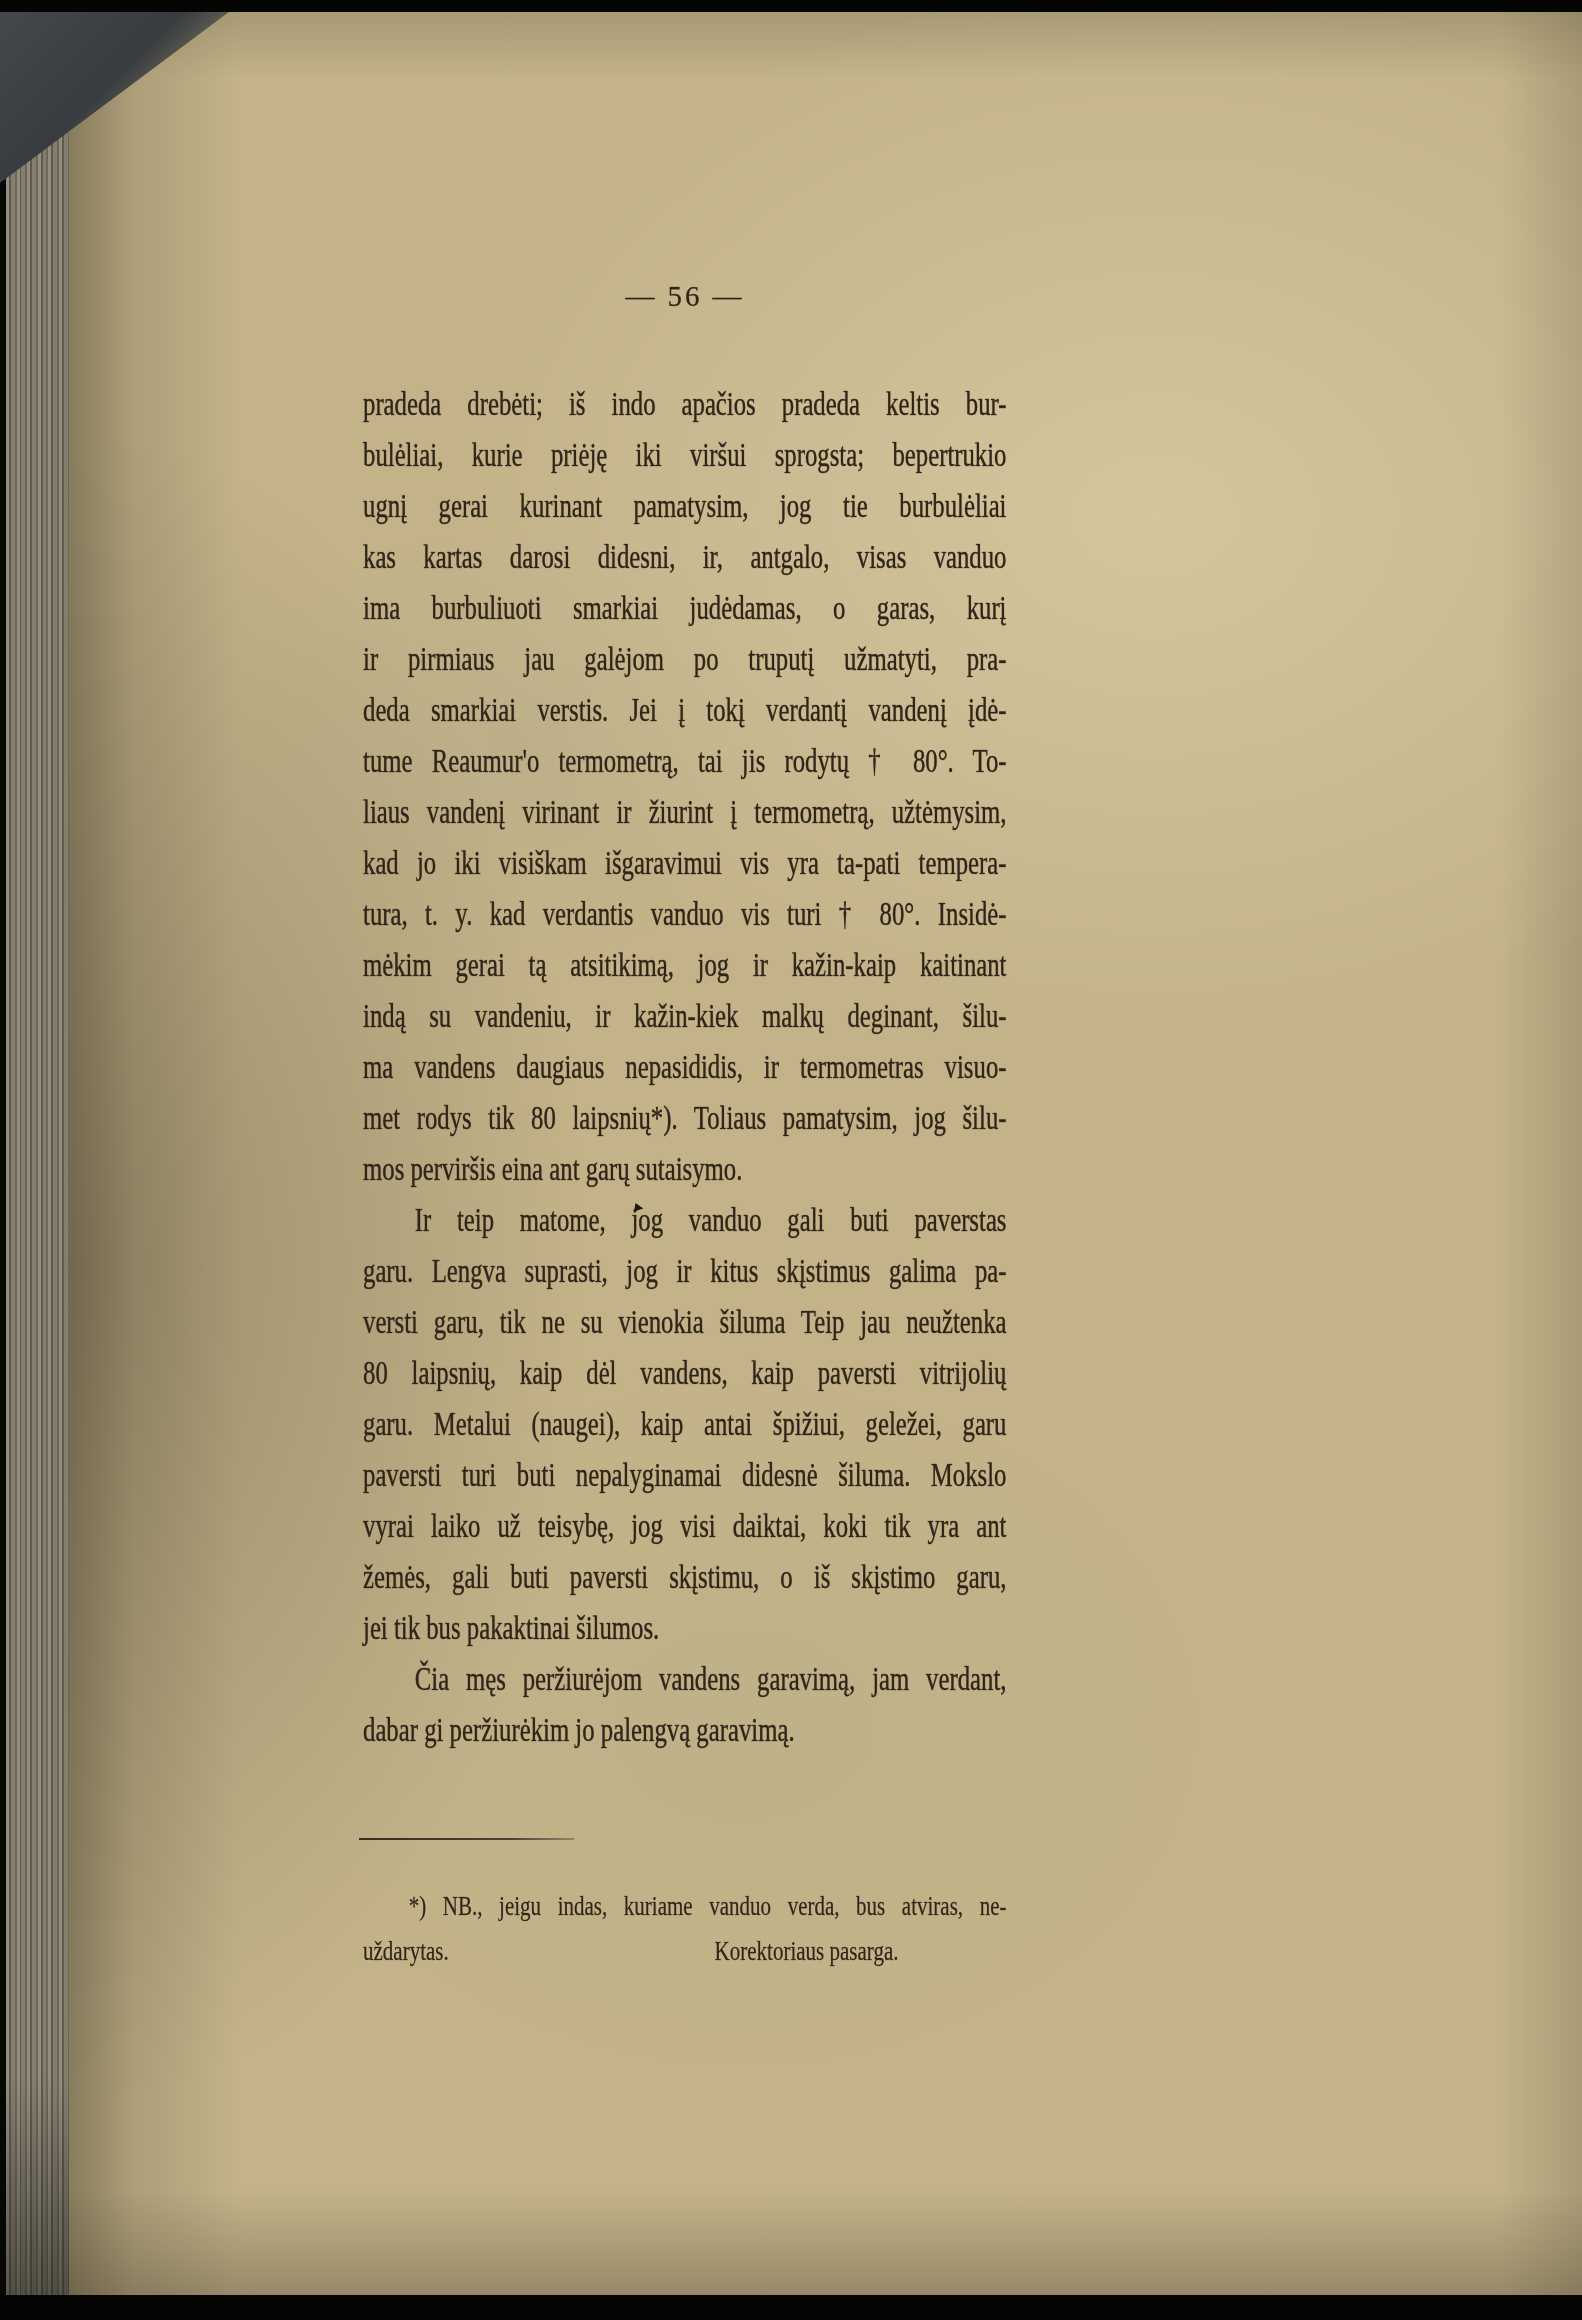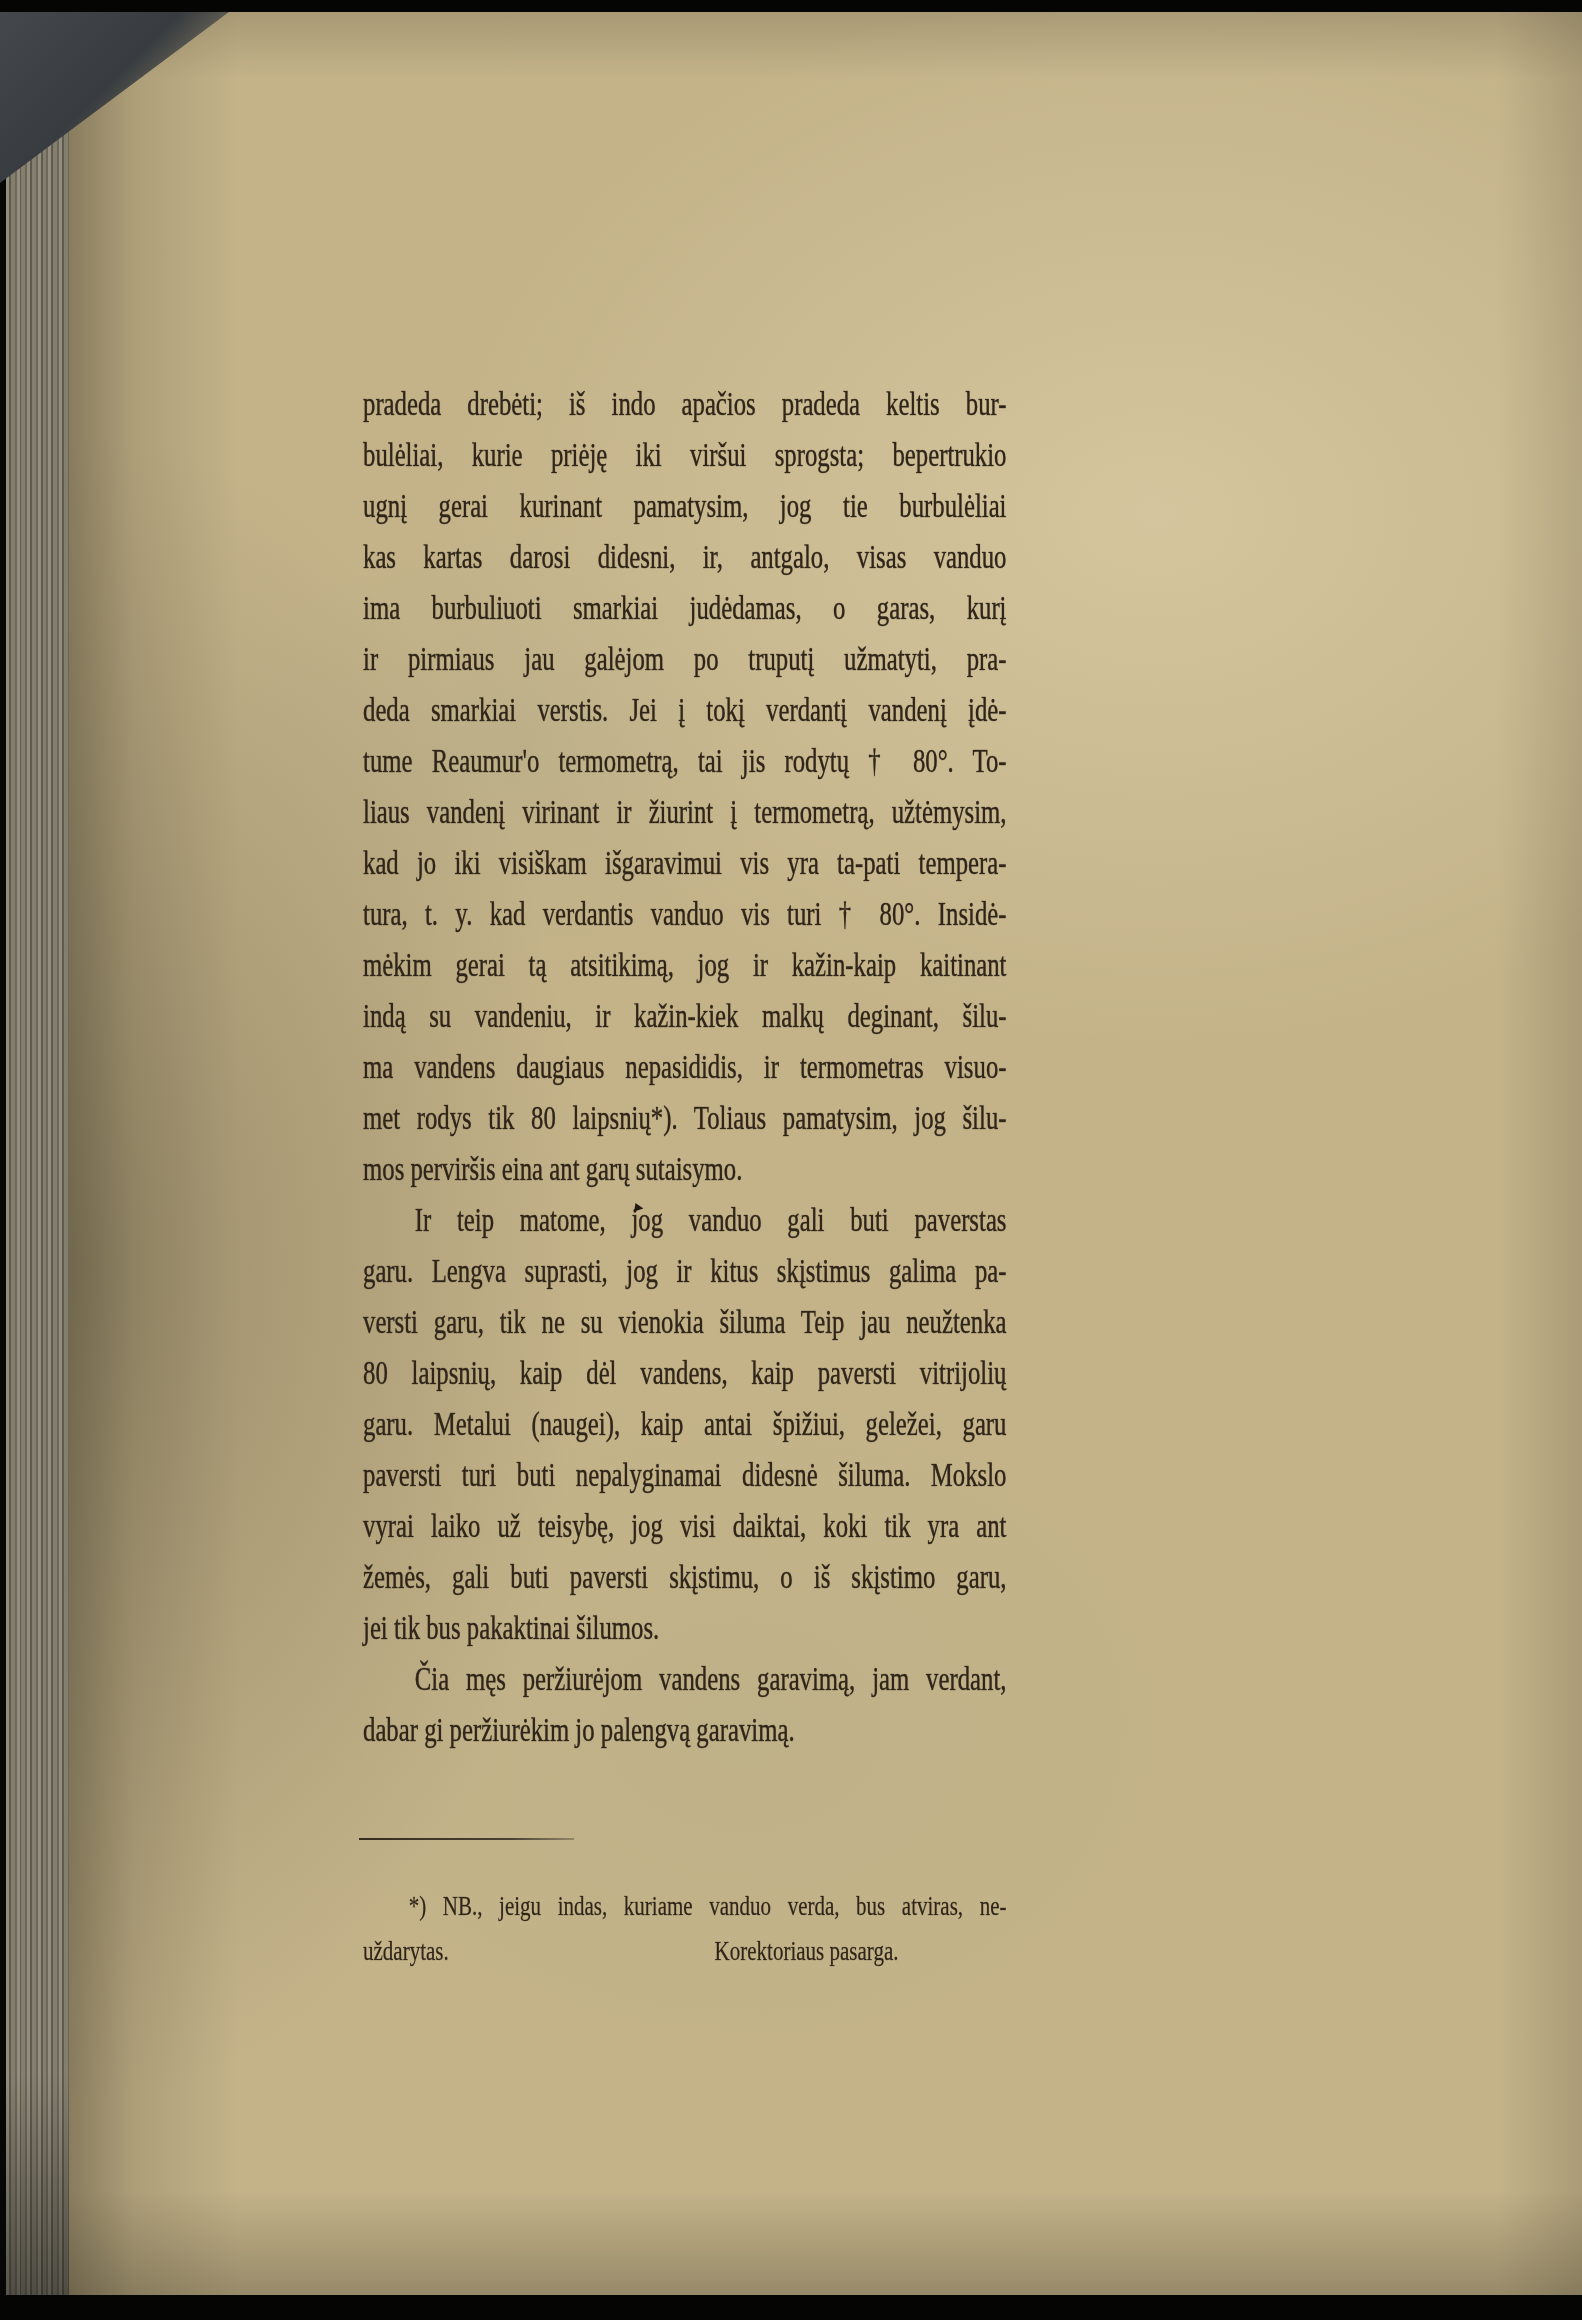--- a/index.html
+++ b/index.html
@@ -86,20 +86,21 @@
   .fline2{display:flex;justify-content:space-between;}
   .fline2 .fn-right{margin-right:144px;}
 </style>
 </head>
 <body>
 
 <div class="scene">
   <div class="edge-stack"></div>
 
   <div class="paper">
+    <div class="page-number ink">— 56 —</div>
 
     <div class="body-text">
 
     <div class="jline">pradeda drebėti; iš indo apačios pradeda keltis bur-</div>
         <div class="jline">bulėliai, kurie priėję iki viršui sprogsta; bepertrukio</div>
         <div class="jline">ugnį gerai kurinant pamatysim, jog tie burbulėliai</div>
         <div class="jline">kas kartas darosi didesni, ir, antgalo, visas vanduo</div>
         <div class="jline">ima burbuliuoti smarkiai judėdamas, o garas, kurį</div>
         <div class="jline">ir pirmiaus jau galėjom po truputį užmatyti, pra-</div>
         <div class="jline">deda smarkiai verstis. Jei į tokį verdantį vandenį įdė-</div>

